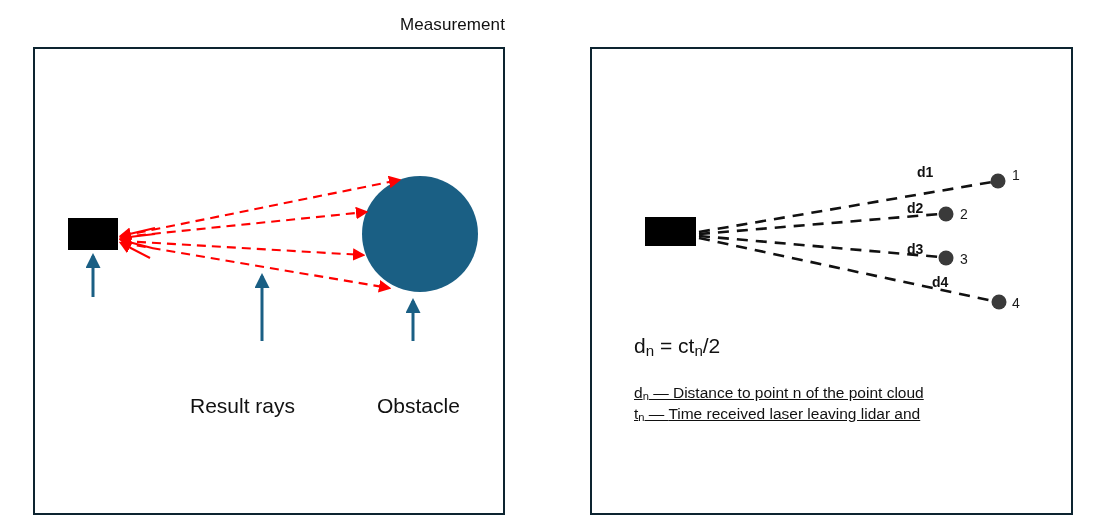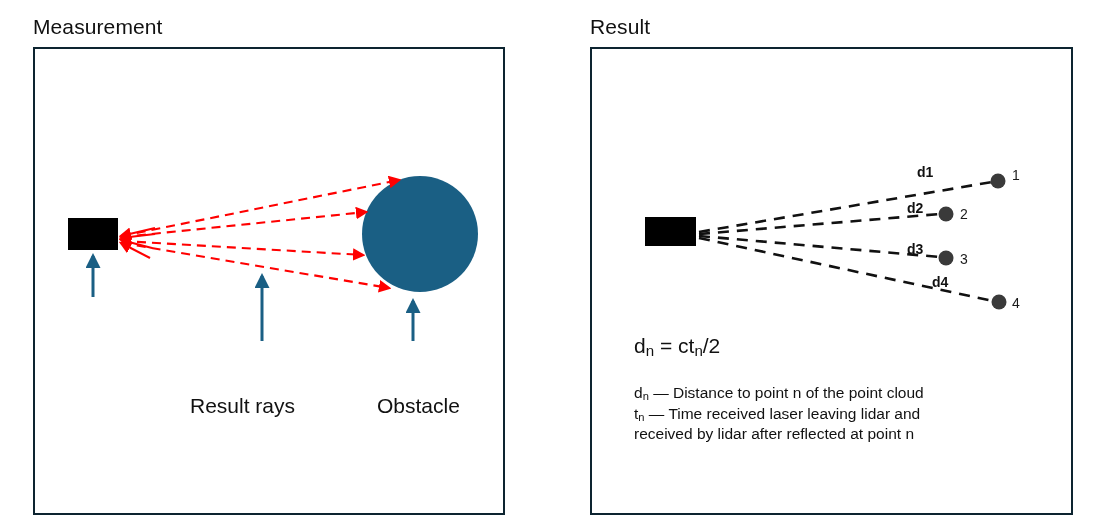--- a/index.html
+++ b/index.html
@@ -16,24 +16,24 @@
     color: #000000;
   }
   #stage {
     position: absolute;
     left: 0; top: 0;
     width: 1096px;
     height: 526px;
   }
   .panel-title {
     position: absolute;
-    font-size: 21px;
+    font-size: 17px;
     line-height: 1;
     color: #111111;
-    text-align: left;
+    text-align: right;
     white-space: nowrap;
     letter-spacing: 0.1px;
   }
   #title-measurement { left: 33px; top: 16px; width: 472px; }
   #title-result      { left: 590px; top: 16px; width: 483px; }
 
   .panel-frame {
     position: absolute;
     border: 2px solid #0d2430;
     background: #ffffff;
@@ -81,35 +81,35 @@
     color: #111111;
   }
   #legend {
     position: absolute;
     left: 634px;
     top: 383px;
     font-size: 15.5px;
     line-height: 20.5px;
     width: 430px;
     color: #111111;
+    text-decoration: underline;
   }
   sub {
     font-size: 0.72em;
     vertical-align: -0.2em;
     line-height: 0;
   }
 </style>
 </head>
 <body>
 
 <div id="stage">
 
   <div class="panel-title" id="title-measurement">Measurement</div>
 
-  <div class="panel-title" id="title-result">Result</div>
 
   <div class="panel-frame" id="panel-measurement"></div>
 
   <div class="panel-frame" id="panel-result"></div>
 
   <svg class="svg-layer" id="graphics" viewBox="0 0 1096 526" xmlns="http://www.w3.org/2000/svg">
     <defs>
       <marker id="arrow-red" viewBox="0 0 10 10" refX="8" refY="5" markerWidth="6" markerHeight="6" orient="auto-start-reverse">
         <path d="M 0 0 L 10 5 L 0 10 z" fill="#ff0000"></path>
       </marker>
@@ -174,16 +174,15 @@
   <div class="pt-label" style="left:960px; top:252px;">3</div>
   <div class="pt-label" style="left:1012px; top:296px;">4</div>
 
   <div id="formula">
     <span>d</span><sub>n</sub><span> = c</span><span>t</span><sub>n</sub><span>/2</span>
   </div>
 
   <div id="legend">
     <div><span>d</span><sub>n</sub><span> — </span><span>Distance to point n of the point cloud</span></div>
     <div><span>t</span><sub>n</sub><span> — </span><span>Time received laser leaving lidar and</span></div>
-    <div><span>received by lidar after reflected at point n</span></div>
   </div>
 
 </div>
 
 </body></html>

